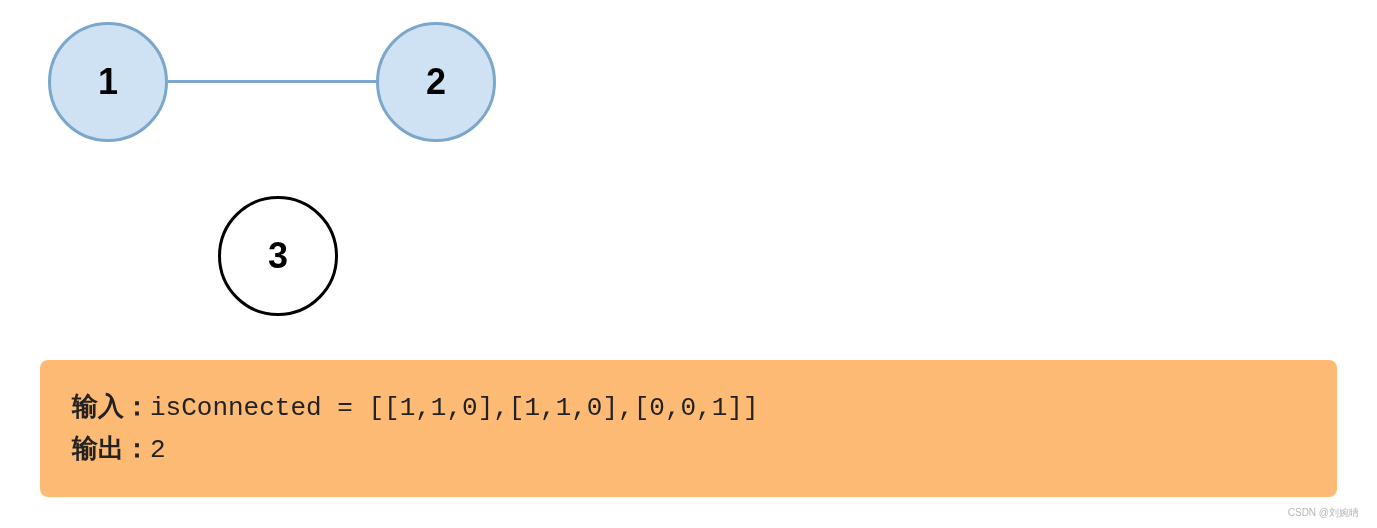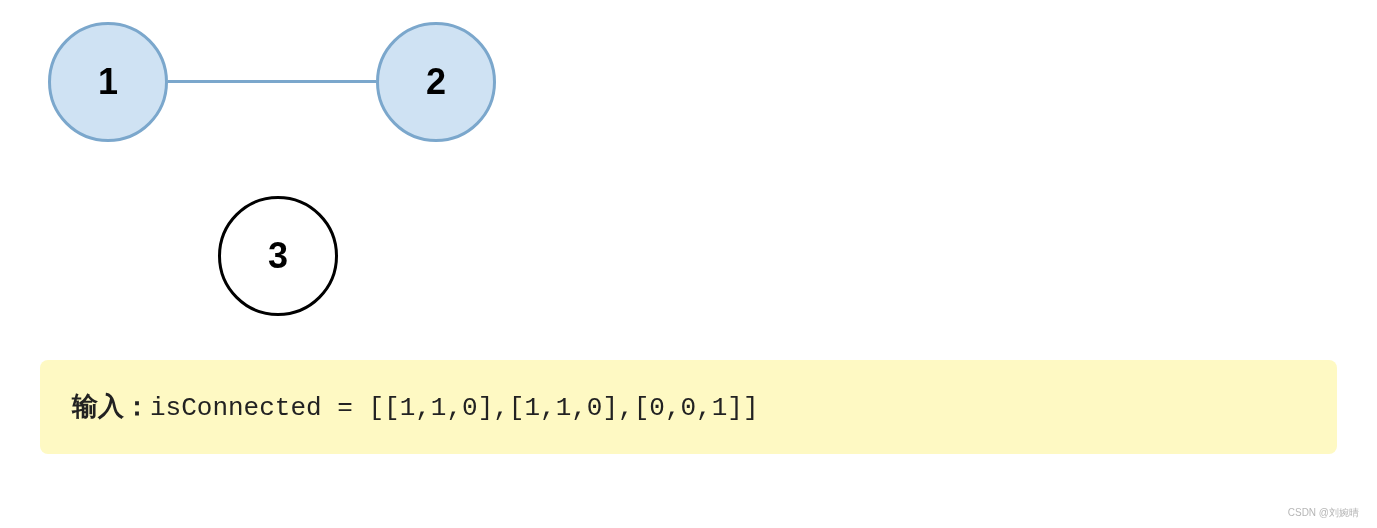--- a/index.html
+++ b/index.html
@@ -56,21 +56,21 @@
       background: #7ba7cc;
       height: 3px;
     }
     .edge-1-2 {
       left: 168px;
       top: 80px;
       width: 208px;
     }
     .code-block {
       margin: 20px 40px 0 40px;
-      background: #fef9c3;
+      background: #fdba74;
       border-radius: 8px;
       padding: 26px 32px;
       font-size: 26px;
       line-height: 1.55;
       font-family: "SFMono-Regular", Consolas, "Liberation Mono", Menlo, monospace;
       color: #222;
     }
     .code-line {
       white-space: pre;
     }
@@ -101,15 +101,16 @@
   <div class="graph-node node-connected node-2">
     <span>2</span>
   </div>
   <div class="graph-node node-isolated node-3">
     <span>3</span>
   </div>
 </div>
 
 <div class="code-block">
   <div class="code-line"><span class="label-bold">输入：</span><span class="code-val">isConnected = [[1,1,0],[1,1,0],[0,0,1]]</span></div>
+  <div class="code-line"><span class="label-bold">输出：</span><span class="code-val">2</span></div>
 </div>
 
 <div class="watermark">CSDN @刘婉晴</div>
 
 </body></html>

